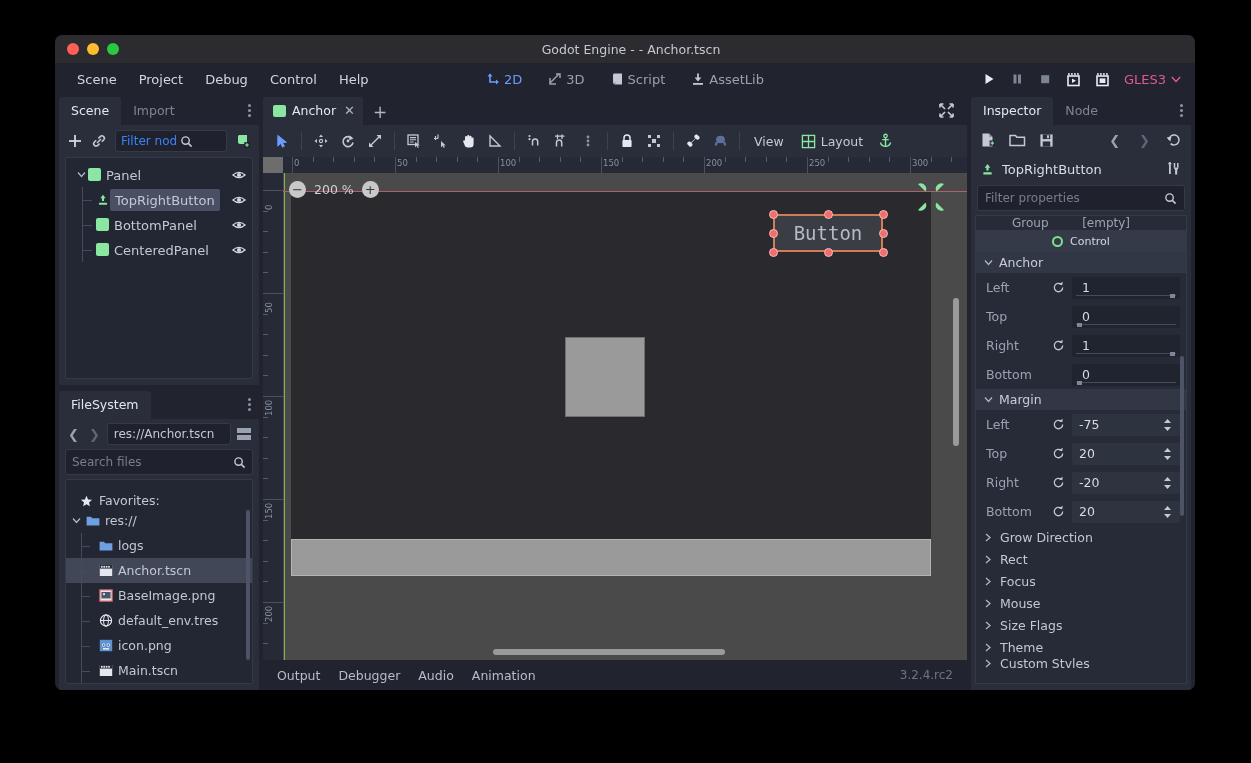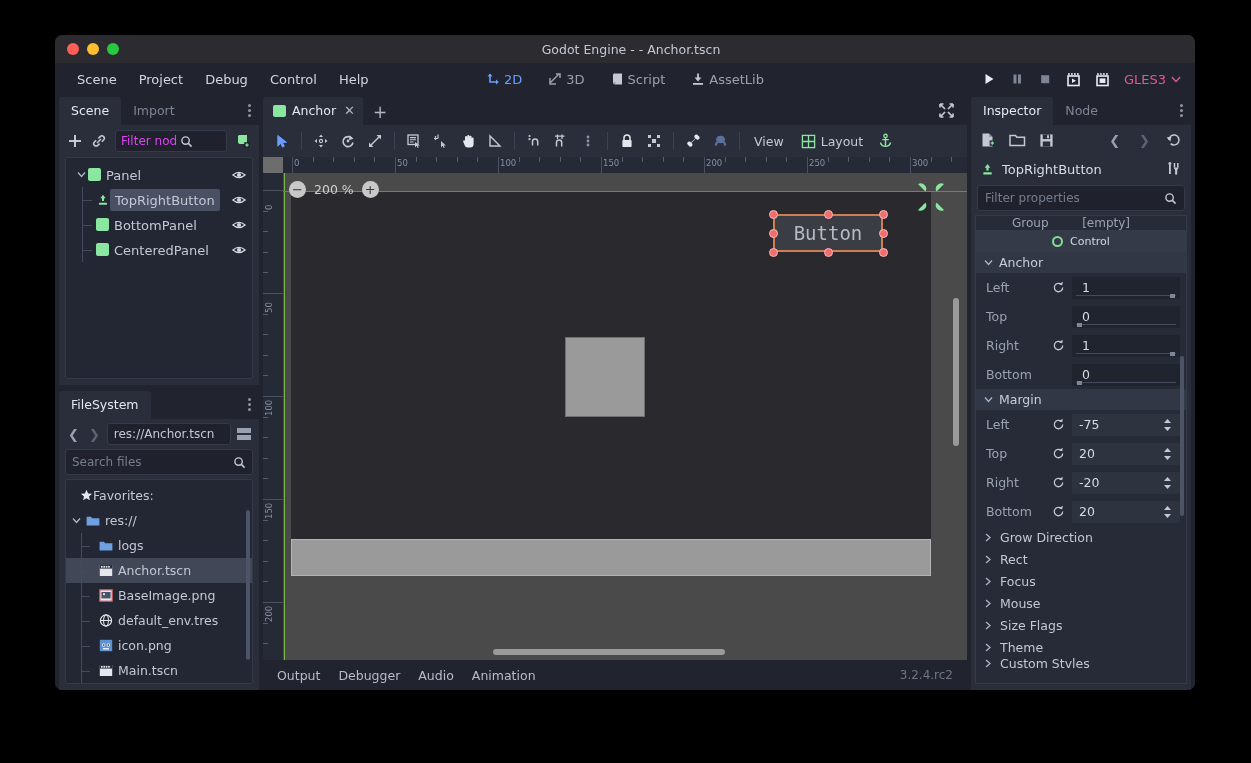--- a/index.html
+++ b/index.html
@@ -89,21 +89,21 @@
     height: 32px; flex: 0 0 32px; display: flex; align-items: center;
     gap: 8px; padding: 0 8px;
   }
   .icon-btn { display: flex; align-items: center; justify-content: center; cursor: default; }
   .filter-box {
     flex: 1; height: 22px; background: #1f222c; border: 1px solid #353a49;
     border-radius: 3px; display: flex; align-items: center; padding: 0 5px;
     gap: 3px; overflow: hidden;
   }
   .filter-box span {
-    font-size: 12px; color: #d946ef; white-space: nowrap; overflow: hidden;
+    font-size: 12px; color: #3b82f6; white-space: nowrap; overflow: hidden;
   }
   .tree-panel {
     flex: 1; margin: 0 6px 6px 6px; background: #232733;
     border: 1px solid #343a48; border-radius: 2px;
     padding: 4px 0; min-height: 0; overflow: hidden;
   }
   .tree-row {
     display: flex; align-items: center; height: 25px;
     padding-left: 8px; padding-right: 6px; position: relative;
   }
@@ -572,21 +572,21 @@
 
           <div class="fs-search">
             <span>Search files</span>
             <svg width="13" height="13" viewBox="0 0 14 14">
               <circle cx="6" cy="6" r="4" stroke="#c3c8d4" stroke-width="1.5" fill="none"></circle>
               <path d="M9 9 L12.5 12.5" stroke="#c3c8d4" stroke-width="1.6"></path>
             </svg>
           </div>
 
           <div class="fs-tree">
-            <div class="fs-row" style="padding-left:14px;">
+            <div class="fs-row" style="padding-left:14px;gap:6px;align-items:flex-end;">
               <svg width="13" height="13" viewBox="0 0 14 14">
                 <path d="M7 0.8 L8.7 4.9 L13 5.2 L9.7 8 L10.7 12.2 L7 9.9 L3.3 12.2 L4.3 8 L1 5.2 L5.3 4.9 Z" fill="#e4e7ee"></path>
               </svg>
               <span class="fl">Favorites:</span>
             </div>
 
             <div class="fs-row" style="padding-left:6px;gap:5px;">
               <svg width="9" height="9" viewBox="0 0 9 9">
                   <path d="M1 2.5 L4.5 6.5 L8 2.5" stroke="#aeb5c4" stroke-width="1.3" fill="none"></path>
                 </svg>

